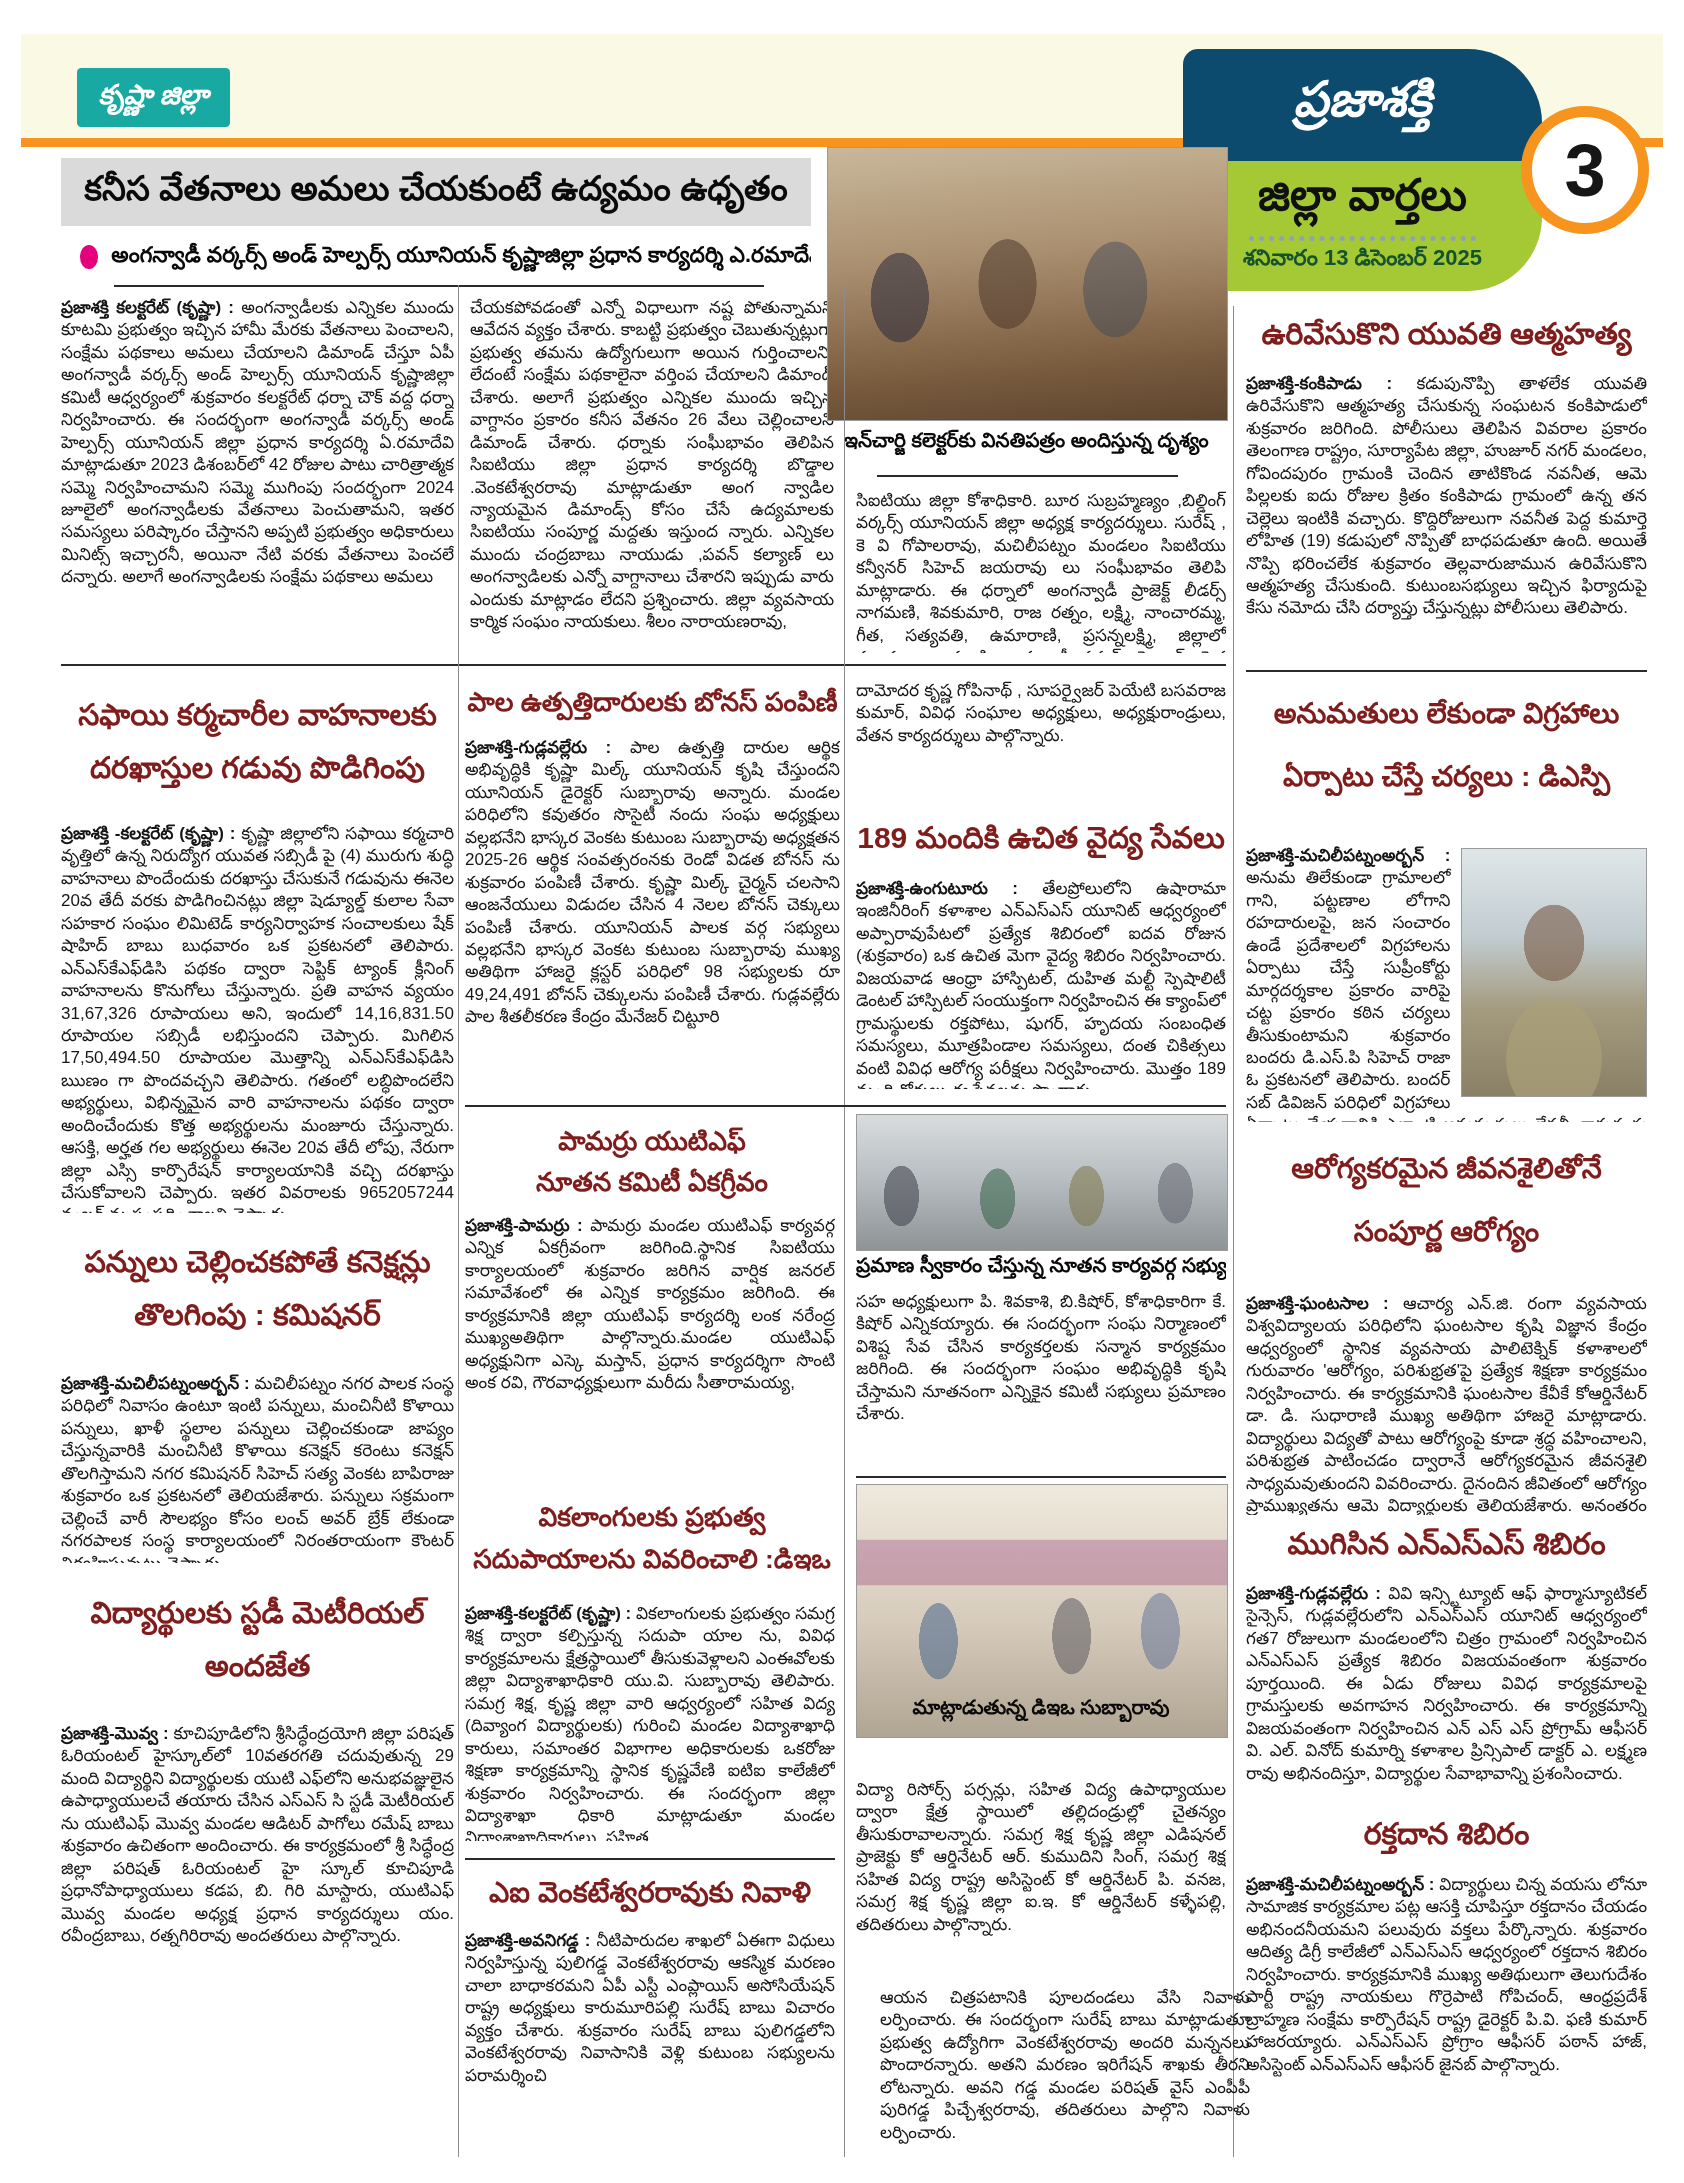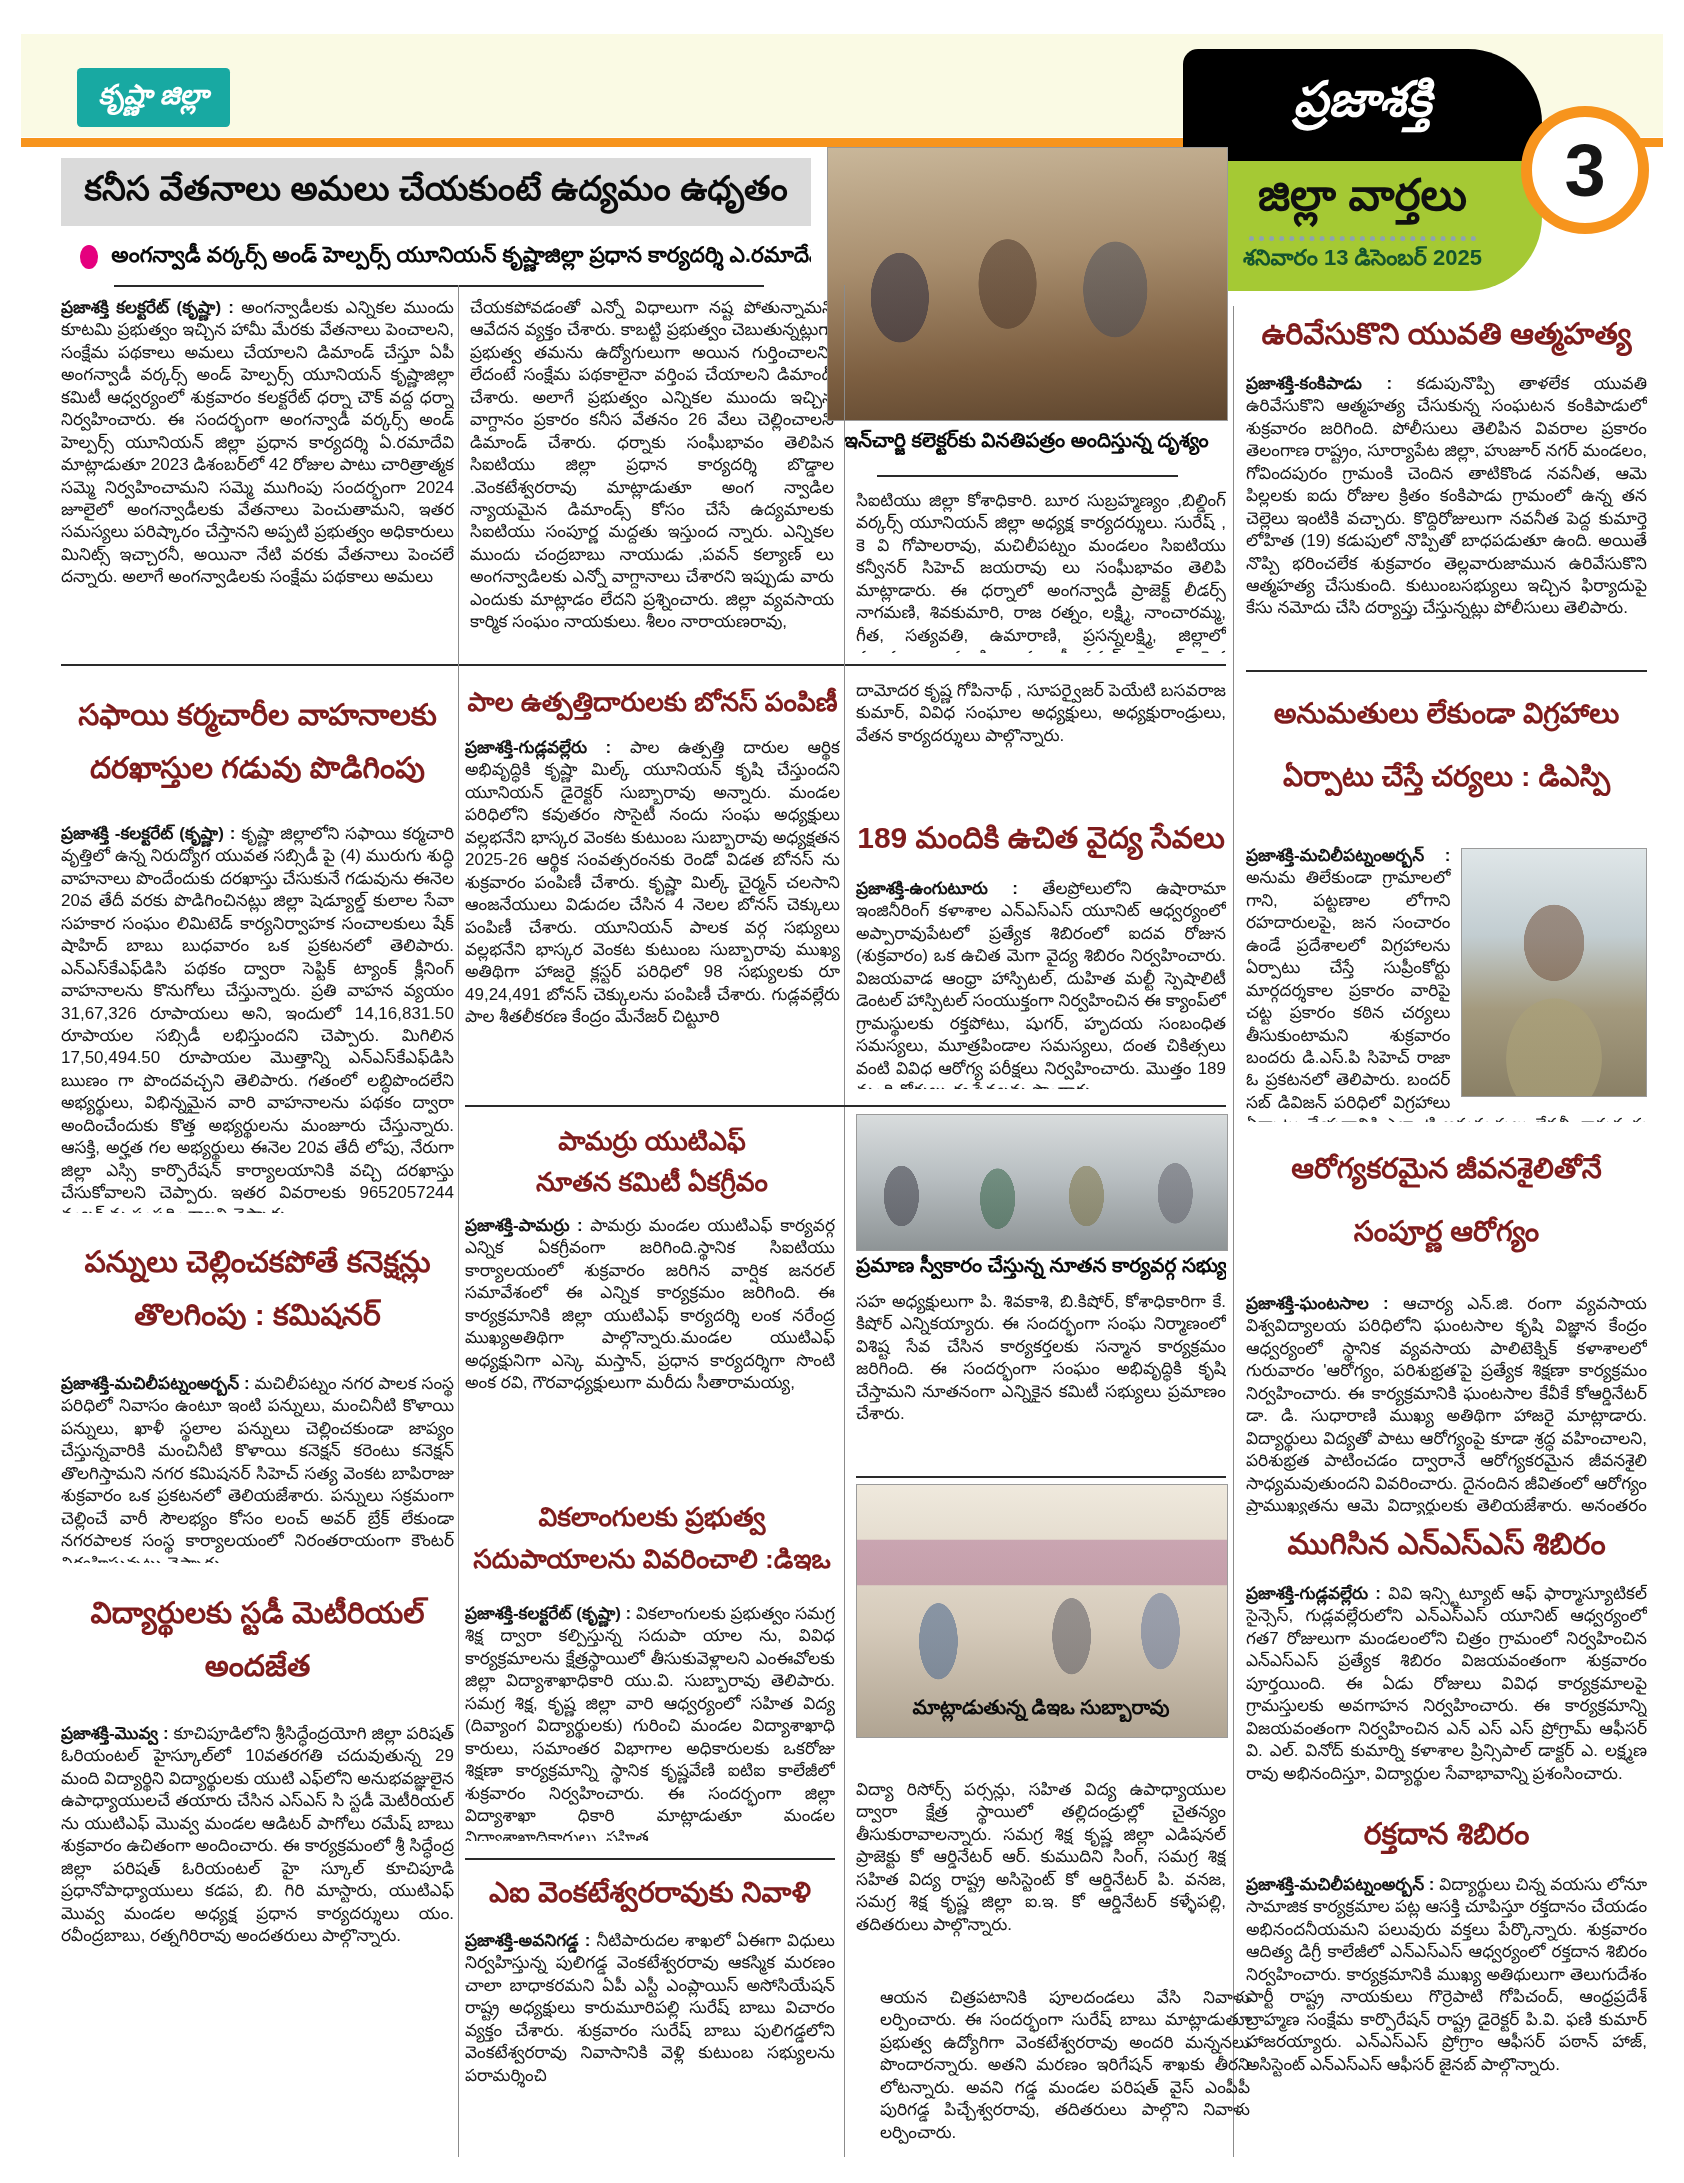--- a/index.html
+++ b/index.html
@@ -20,21 +20,21 @@
 
 <div class="page">
 
   <div class="abs" style="left:21px;top:34px;width:1642px;height:103px;background:#FAFAE4;"></div>
   <div class="abs" style="left:77px;top:68px;width:153px;height:59px;background:#18A9A2;border-radius:4.2px;
               display:flex;align-items:center;justify-content:center;">
     <span style="color:#ffffff;font-weight:bold;font-style:italic;font-size:27.5px;">కృష్ణా జిల్లా</span>
   </div>
   <div class="abs" style="left:21px;top:138px;width:1642px;height:8.5px;background:#F7941D;"></div>
 
-  <div class="abs" style="left:1183px;top:49px;width:359px;height:112px;background:#000000;
+  <div class="abs" style="left:1183px;top:49px;width:359px;height:112px;background:#0c4a6e;
               border-radius:15px 74px 0 0;display:flex;align-items:center;justify-content:center;">
     <span style="color:#ffffff;font-weight:bold;font-style:italic;font-size:49px;">ప్రజాశక్తి</span>
   </div>
   <div class="abs" style="left:1183px;top:161px;width:359px;height:130px;background:#A5C934;
               border-radius:0 0 74px 15px;text-align:center;">
     <div style="margin-top:8.5px;font-weight:bold;font-size:44px;color:#101010;">జిల్లా వార్తలు</div>
     <div style="width:227px;height:0;border-top:5.8px dotted #8FA3AE;margin:5.3px auto 4.2px auto;"></div>
     <div style="font-weight:bold;font-size:22px;color:#14532d;">శనివారం 13 డిసెంబర్ 2025</div>
   </div>
   <div class="abs" style="left:1521px;top:106px;width:106px;height:106px;background:#ffffff;border:11.6px solid #F7941D;

